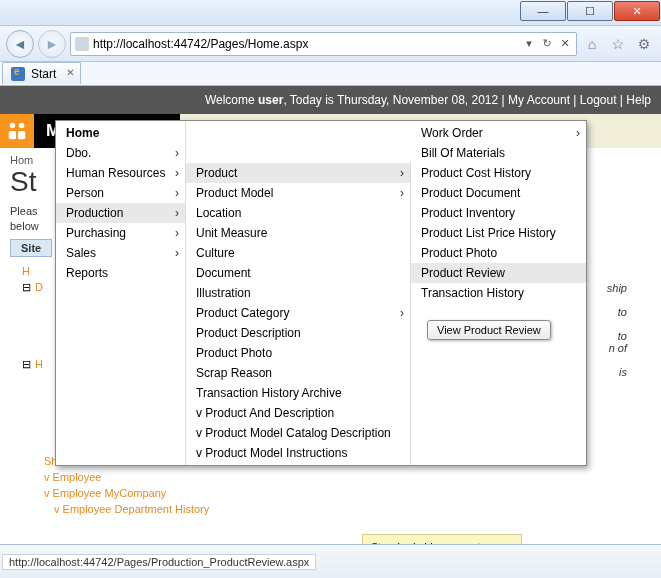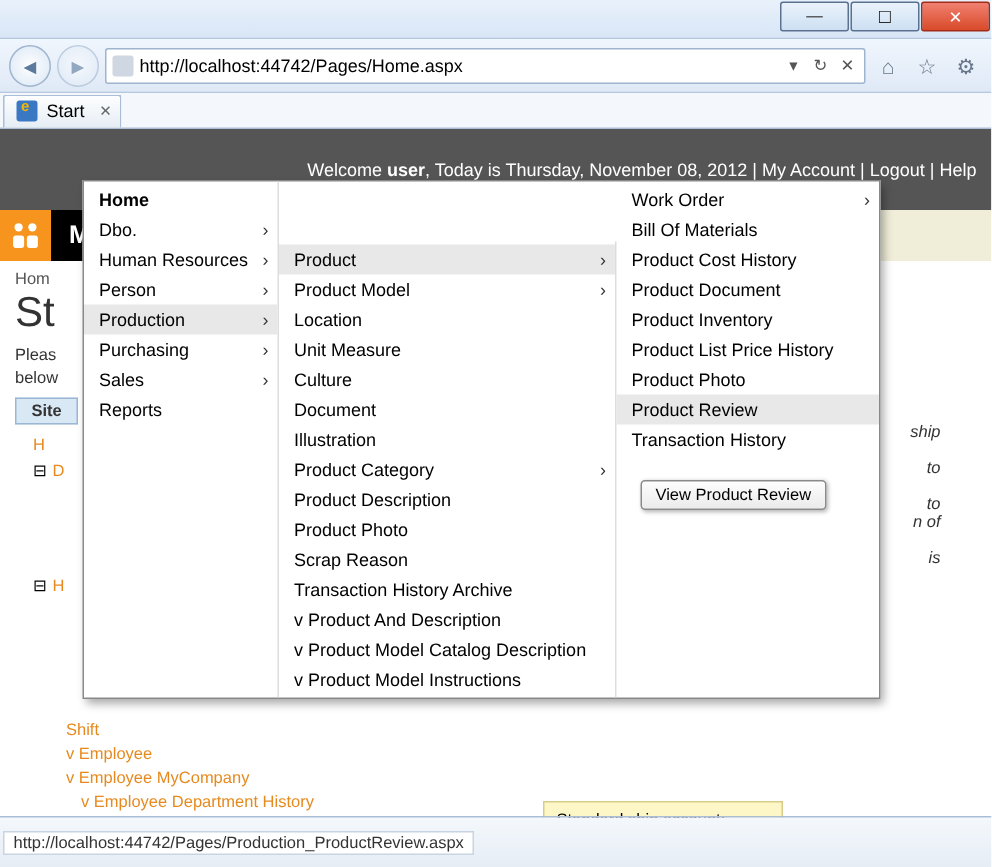--- a/index.html
+++ b/index.html
@@ -12,29 +12,29 @@
   .winbtn.max { background: linear-gradient(#eaf3fc,#cddff2); }
   
   .navbar { height: 36px; background: linear-gradient(#f0f6fd,#dfe9f6); display:flex; align-items:center; padding:0 6px; border-bottom:1px solid #b6c8df; gap:4px; }
   .navbtn { width:28px; height:28px; border:1px solid #9fb4ce; border-radius:50%; background:radial-gradient(#fff,#d9e6f4); display:flex; align-items:center; justify-content:center; color:#5b7a9e; font-size:14px; }
   .urlbar { flex:1; height:24px; border:1px solid #9fb4ce; background:#fff; display:flex; align-items:center; padding:0 4px; gap:4px; border-radius:2px; }
   .urlbar .favicon { width:14px; height:14px; background:#cfd8e2; border-radius:2px; }
   .urlbar input { flex:1; border:none; outline:none; font-size:12px; height:20px; }
   .urlbar .icon { width:14px; height:14px; display:flex; align-items:center; justify-content:center; color:#555; font-size:11px; }
   .tool { width:22px; height:22px; display:flex; align-items:center; justify-content:center; color:#68768a; font-size:14px; }
   
-  .tabs { height: 24px; background:#f4f8fc; display:flex; align-items:center; border-bottom:1px solid #a9bdd6;}
+  .tabs { height: 24px; background:#f4f8fc; display:flex; align-items:flex-start; border-bottom:1px solid #a9bdd6;}
   .tab { height:22px; padding:0 24px 0 8px; background:linear-gradient(#fdfefe,#e6edf5); border:1px solid #a9bdd6; border-bottom:none; margin-left:2px; display:flex; align-items:center; gap:6px; border-radius:2px 2px 0 0; position:relative; font-size:12px;}
   .tab .favicon{ width:14px;height:14px;background:#3b78c4;border-radius:2px; position:relative;}
   .tab .favicon::after{content:"e";color:#f7b500;font-size:10px;position:absolute;left:3px;top:-1px;font-weight:bold;}
   .tab .close { position:absolute; right:4px; top:4px; width:12px;height:12px;font-size:10px;color:#666; text-align:center; }
   
   
   .page { position:relative; height:calc(578px - 26px - 36px - 24px - 22px); overflow:hidden; }
-  .welcomebar { background:#555; color:#fff; text-align:right; padding:20px 10px; font-size:12px; }
+  .welcomebar { background:#555; color:#fff; text-align:right; padding:7px 10px; font-size:12px; }
   .welcomebar a{ color:#fff; }
   .brandbar { background:#f0edd9; height:34px; display:flex; align-items:center; }
   .brandicon { width:34px; height:34px; background:#f7941e; display:flex; align-items:center; justify-content:center; }
   .brandicon svg { width:22px; height:22px; }
   .brand-menu { background:#000; color:#fff; height:34px; display:flex; align-items:center; padding:0 16px 0 12px; font-size:17px; font-weight:bold; font-family:Verdana, sans-serif; gap:8px; cursor:pointer;}
   .brand-menu .arrow { font-size:9px; }
   
   .content { padding:6px 10px; color:#333; font-family:Verdana, sans-serif; }
   .content .crumb { font-size:11px; color:#555;}
   .content h1 { font-size:28px; font-weight:normal; margin:0 0 6px 0; font-family:Arial, sans-serif;}

